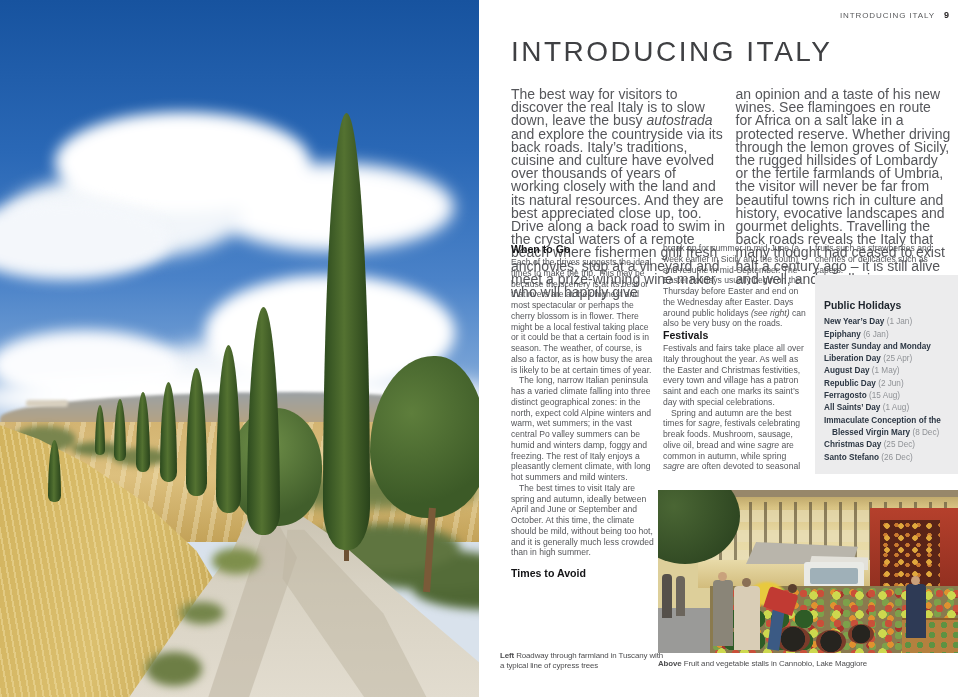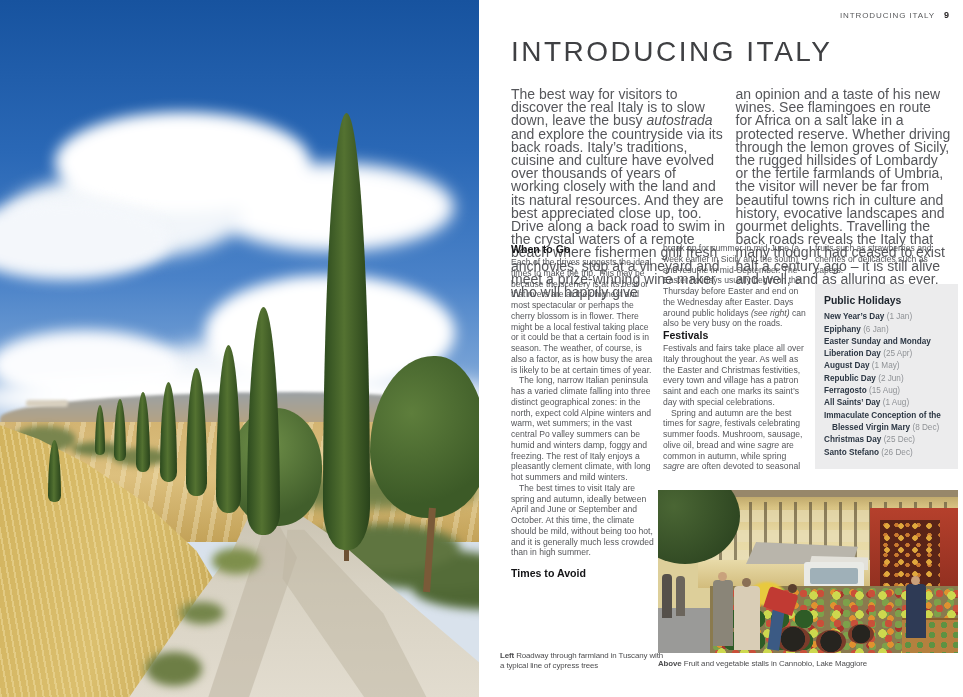--- a/index.html
+++ b/index.html
@@ -58,21 +58,21 @@
   .intro .icol{width:216px;}
   .cols{position:absolute;left:511px;top:243px;width:447px;display:flex;gap:9px;font-size:8.6px;line-height:10.75px;color:#55565a;}
   .col{width:143px;}
   h3{margin:0 0 1px 0;font-size:10.6px;line-height:13px;color:#141416;font-weight:bold;}
   .sect{margin-top:0;}
   .sect + .sect{margin-top:9px;}
   p{margin:0;}
   .ind{text-indent:8px;}
   .it{font-style:italic;}
   
-  .ph-box{margin-top:9px;background:#ececed;padding:10px 8px 10px 9px;}
+  .ph-box{margin-top:0;background:#ececed;padding:24px 8px 10px 9px;}
   .ph-box h3{font-size:10.4px;margin-bottom:4px;color:#1d242c;}
   .ph-item{font-size:8.2px;line-height:12.3px;padding-left:8px;text-indent:-8px;}
   .ph-item b{color:#2c3744;}
   .ph-item span.date{color:#8f9296;}
   
   .caption{position:absolute;font-size:7.9px;line-height:10px;color:#4d4d4f;letter-spacing:-0.1px;}
   .caption b{font-weight:bold;}
   .cap-left{left:500px;top:651px;width:165px;}
   .cap-above{left:658px;top:659px;width:300px;}
   
@@ -192,21 +192,21 @@
       <div class="sect">
         <h3>Times to Avoid</h3>
       </div>
     </div>
 
     <div class="col">
       <p><span>break up for summer in mid-June (a week earlier in Sicily and the south) and resume in mid-September. The Easter holidays usually begin on the Thursday before Easter and end on the Wednesday after Easter. Days around public holidays </span><span class="it">(see right)</span><span> can also be very busy on the roads.</span></p>
       <div class="sect">
         <h3>Festivals</h3>
         <p>Festivals and fairs take place all over Italy throughout the year. As well as the Easter and Christmas festivities, every town and village has a patron saint and each one marks its saint’s day with special celebrations.</p>
-        <p class="ind"><span>Spring and autumn are the best times for </span><span class="it">sagre</span><span>, festivals celebrating summer foods. Mushroom, sausage, olive oil, bread and wine </span><span class="it">sagre</span><span> are common in autumn, while spring </span><span class="it">sagre</span><span> are often devoted to seasonal</span></p>
+        <p class="ind"><span>Spring and autumn are the best times for </span><span class="it">sagre</span><span>, festivals celebrating break foods. Mushroom, sausage, olive oil, bread and wine </span><span class="it">sagre</span><span> are common in autumn, while spring </span><span class="it">sagre</span><span> are often devoted to seasonal</span></p>
       </div>
     </div>
 
     <div class="col">
       <p>fruits such as strawberries and cherries or delicacies such as capers.</p>
 
       <div class="ph-box">
         <h3>Public Holidays</h3>
         <div class="ph-item"><b>New Year’s Day</b> <span class="date">(1 Jan)</span></div>
         <div class="ph-item"><b>Epiphany</b> <span class="date">(6 Jan)</span></div>

